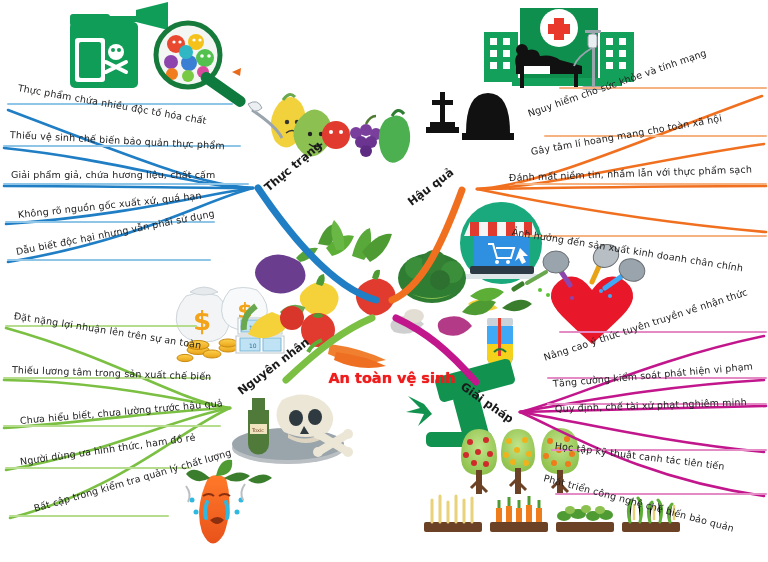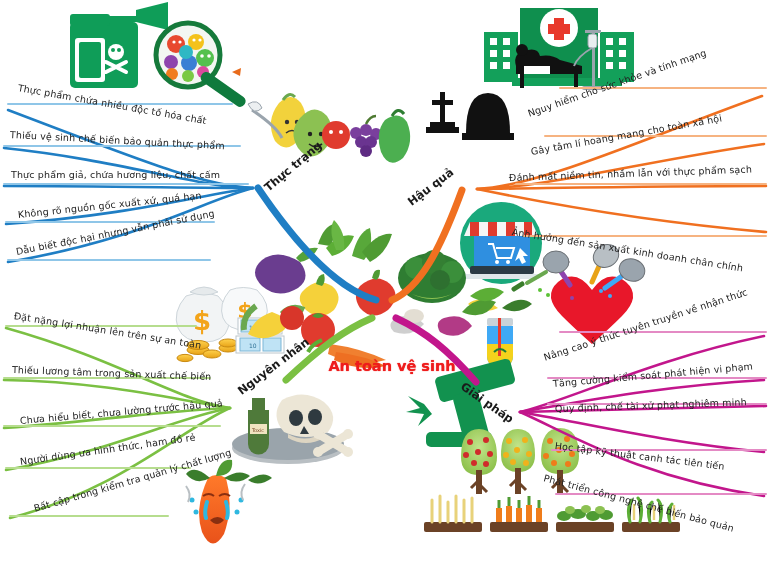--- a/index.html
+++ b/index.html
@@ -3,21 +3,21 @@
 <meta charset="utf-8">
 <style>
   html,body{margin:0;padding:0;background:#ffffff;}
   body{width:768px;height:562px;overflow:hidden;font-family:"DejaVu Sans",sans-serif;}
   #stage{position:relative;width:768px;height:562px;background:#fff;}
   svg.layer{position:absolute;left:0;top:0;width:768px;height:562px;}
   .lbl{position:absolute;white-space:nowrap;color:#222;font-family:"DejaVu Sans",sans-serif;
        font-size:9.5px;letter-spacing:.15px;transform-origin:left center;}
   .branchlbl{position:absolute;white-space:nowrap;color:#1a1a1a;font-weight:700;
        font-family:"DejaVu Sans",sans-serif;font-size:11.5px;transform-origin:left center;}
-  #center-title{position:absolute;left:312px;top:358px;width:160px;text-align:center;
+  #center-title{position:absolute;left:312px;top:370px;width:160px;text-align:center;
        color:#ee1c1c;font-weight:bold;font-size:14.5px;line-height:1.18;
        font-family:"DejaVu Sans",sans-serif;text-shadow:0 0 1px #ee1c1c;}
 </style>
 </head>
 <body>
 
 <div id="stage">
 
   <svg class="layer" viewBox="0 0 768 562">
     <defs>
@@ -485,21 +485,21 @@
     <div>An toàn vệ sinh</div>
   </div>
 
   <div class="branchlbl" style="left:266px;top:182px;transform:rotate(-40deg);">Thực trạng</div>
   <div class="branchlbl" style="left:409px;top:196px;transform:rotate(-37deg);">Hậu quả</div>
   <div class="branchlbl" style="left:239px;top:385px;transform:rotate(-37deg);">Nguyên nhân</div>
   <div class="branchlbl" style="left:462px;top:378px;transform:rotate(35deg);">Giải pháp</div>
 
   <div class="lbl" style="left:18px;top:82px;transform:rotate(10deg);">Thực phẩm chứa nhiều độc tố hóa chất</div>
   <div class="lbl" style="left:10px;top:129px;transform:rotate(3deg);">Thiếu vệ sinh chế biến bảo quản thực phẩm</div>
-  <div class="lbl" style="left:11px;top:169px;transform:rotate(0deg);">Thực phẩm giả, chứa hương liệu, chất cấm</div>
+  <div class="lbl" style="left:11px;top:169px;transform:rotate(0deg);">Giải phẩm giả, chứa hương liệu, chất cấm</div>
   <div class="lbl" style="left:18px;top:209px;transform:rotate(-6deg);">Không rõ nguồn gốc xuất xứ, quá hạn</div>
   <div class="lbl" style="left:16px;top:246px;transform:rotate(-11deg);">Dẫu biết độc hại nhưng vẫn phải sử dụng</div>
 
   <div class="lbl" style="left:528px;top:108px;transform:rotate(-19deg);">Nguy hiểm cho sức khỏe và tính mạng</div>
   <div class="lbl" style="left:531px;top:146px;transform:rotate(-10deg);">Gây tâm lí hoang mang cho toàn xã hội</div>
   <div class="lbl" style="left:509px;top:172px;transform:rotate(-2deg);">Đánh mất niềm tin, nhầm lẫn với thực phẩm sạch</div>
   <div class="lbl" style="left:512px;top:226px;transform:rotate(9deg);">Ảnh hưởng đến sản xuất kinh doanh chân chính</div>
 
   <div class="lbl" style="left:14px;top:310px;transform:rotate(9deg);">Đặt nặng lợi nhuận lên trên sự an toàn</div>
   <div class="lbl" style="left:12px;top:364px;transform:rotate(2deg);">Thiếu lương tâm trong sản xuất chế biến</div>

